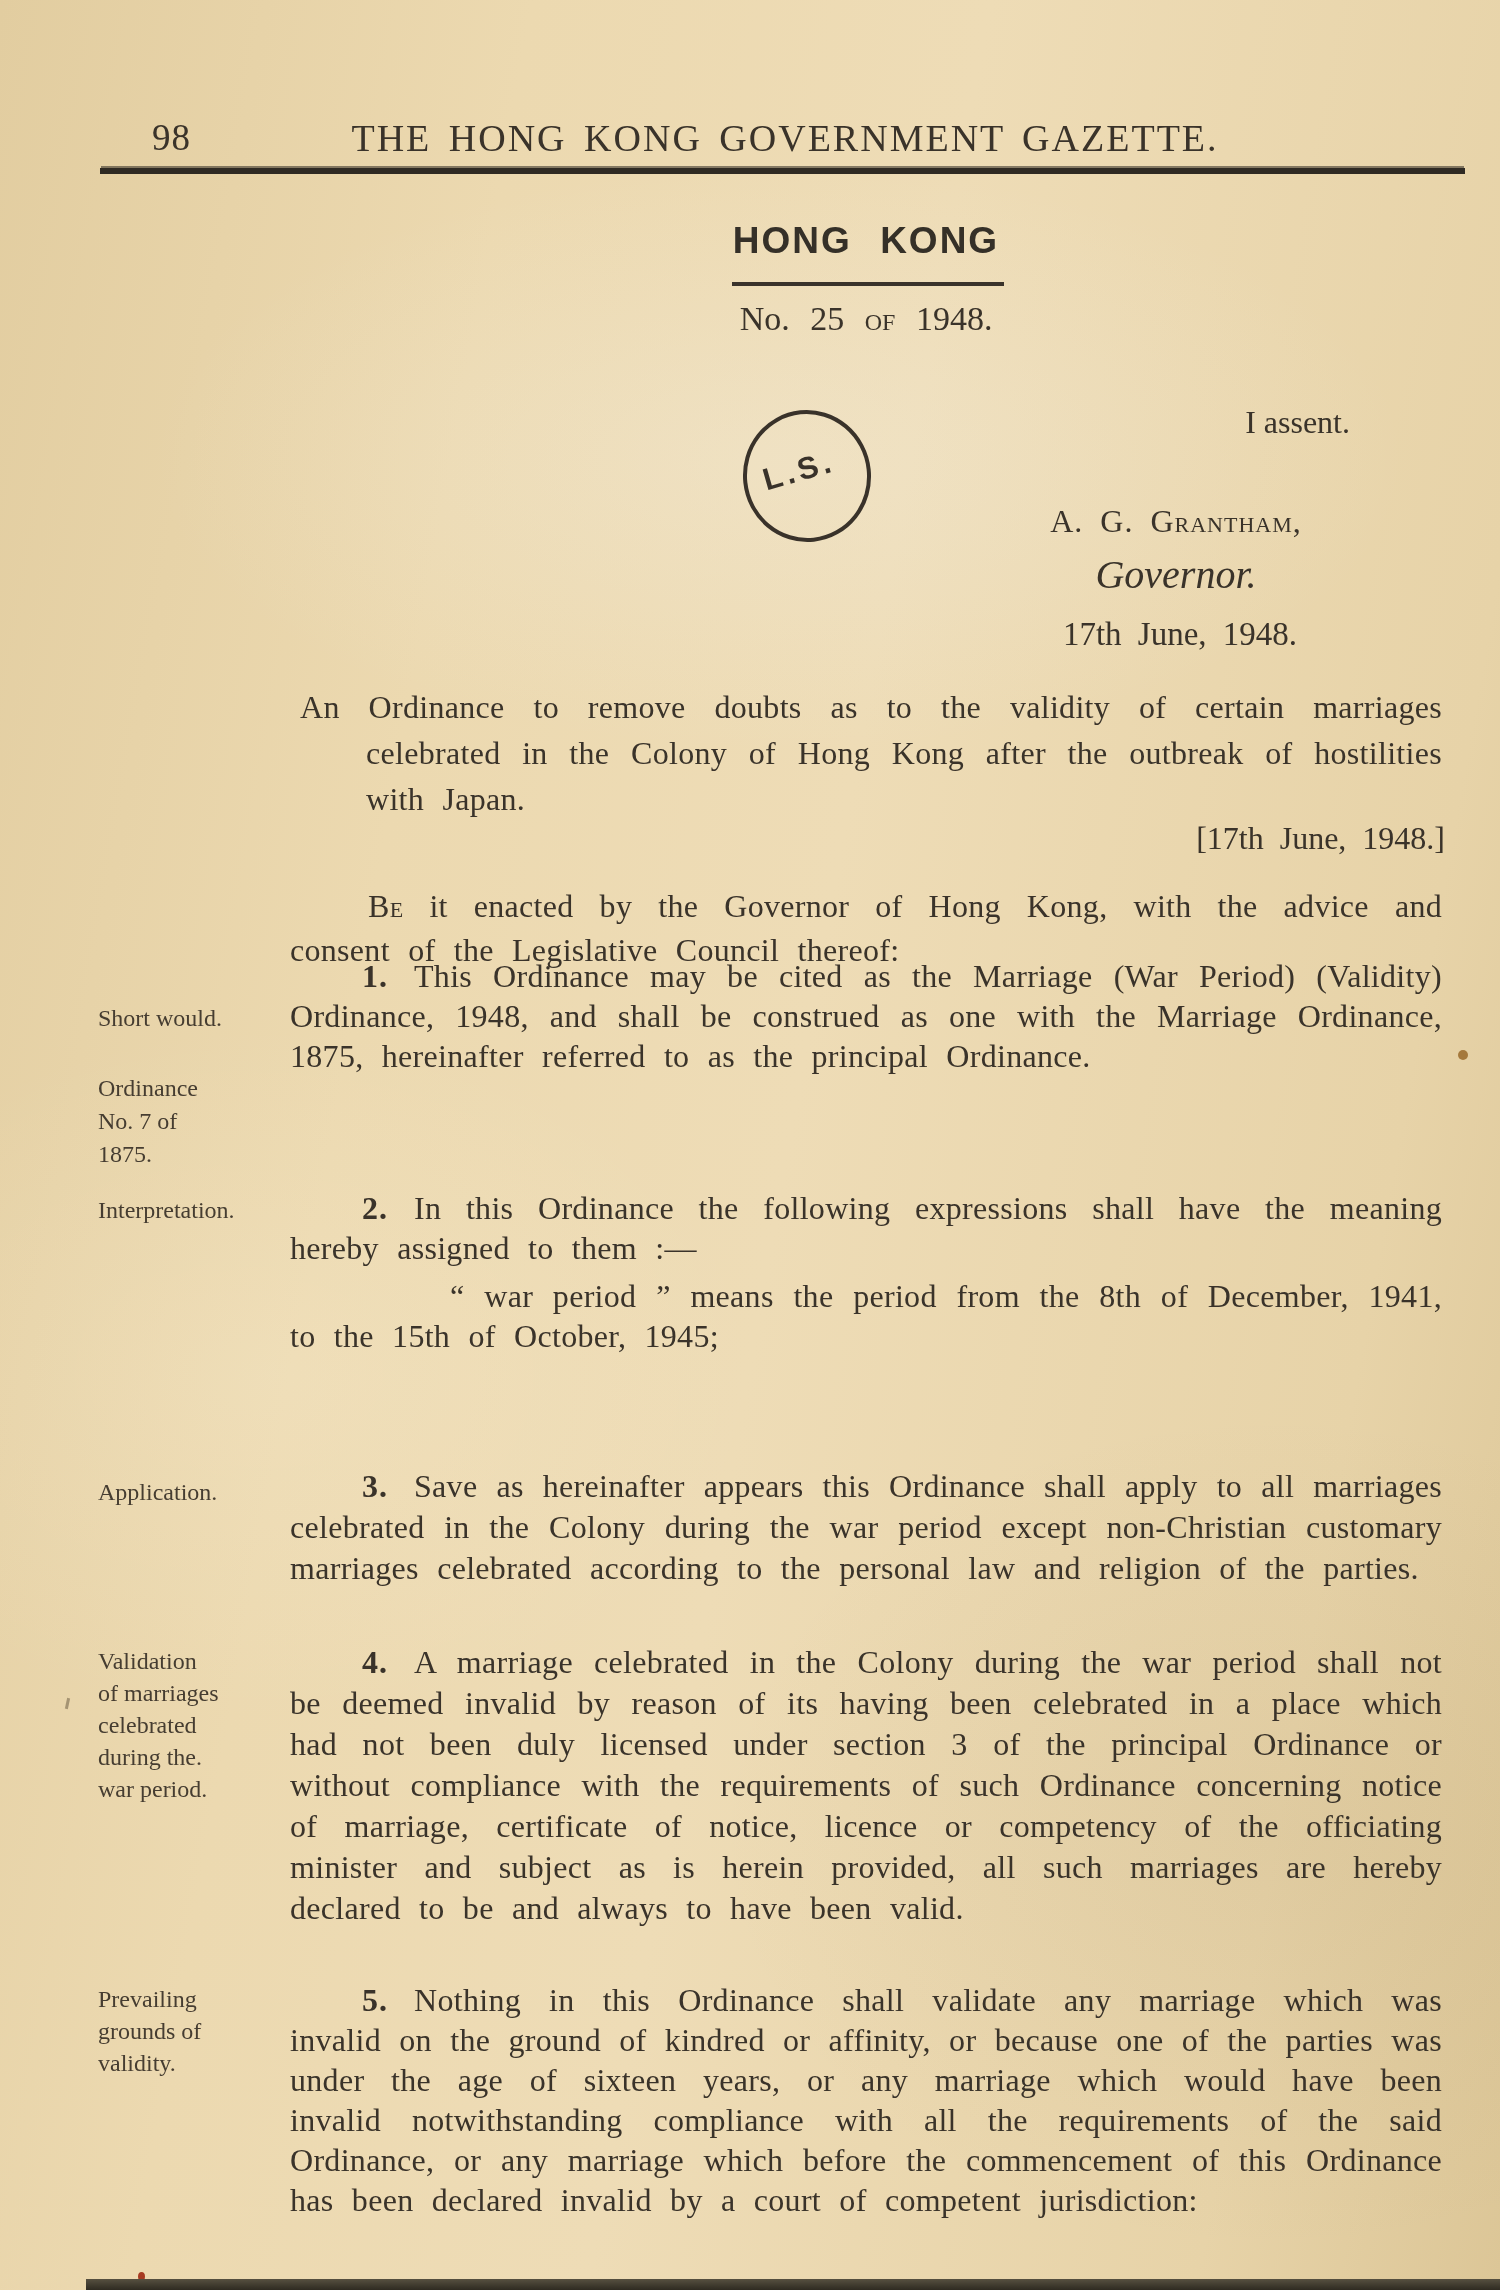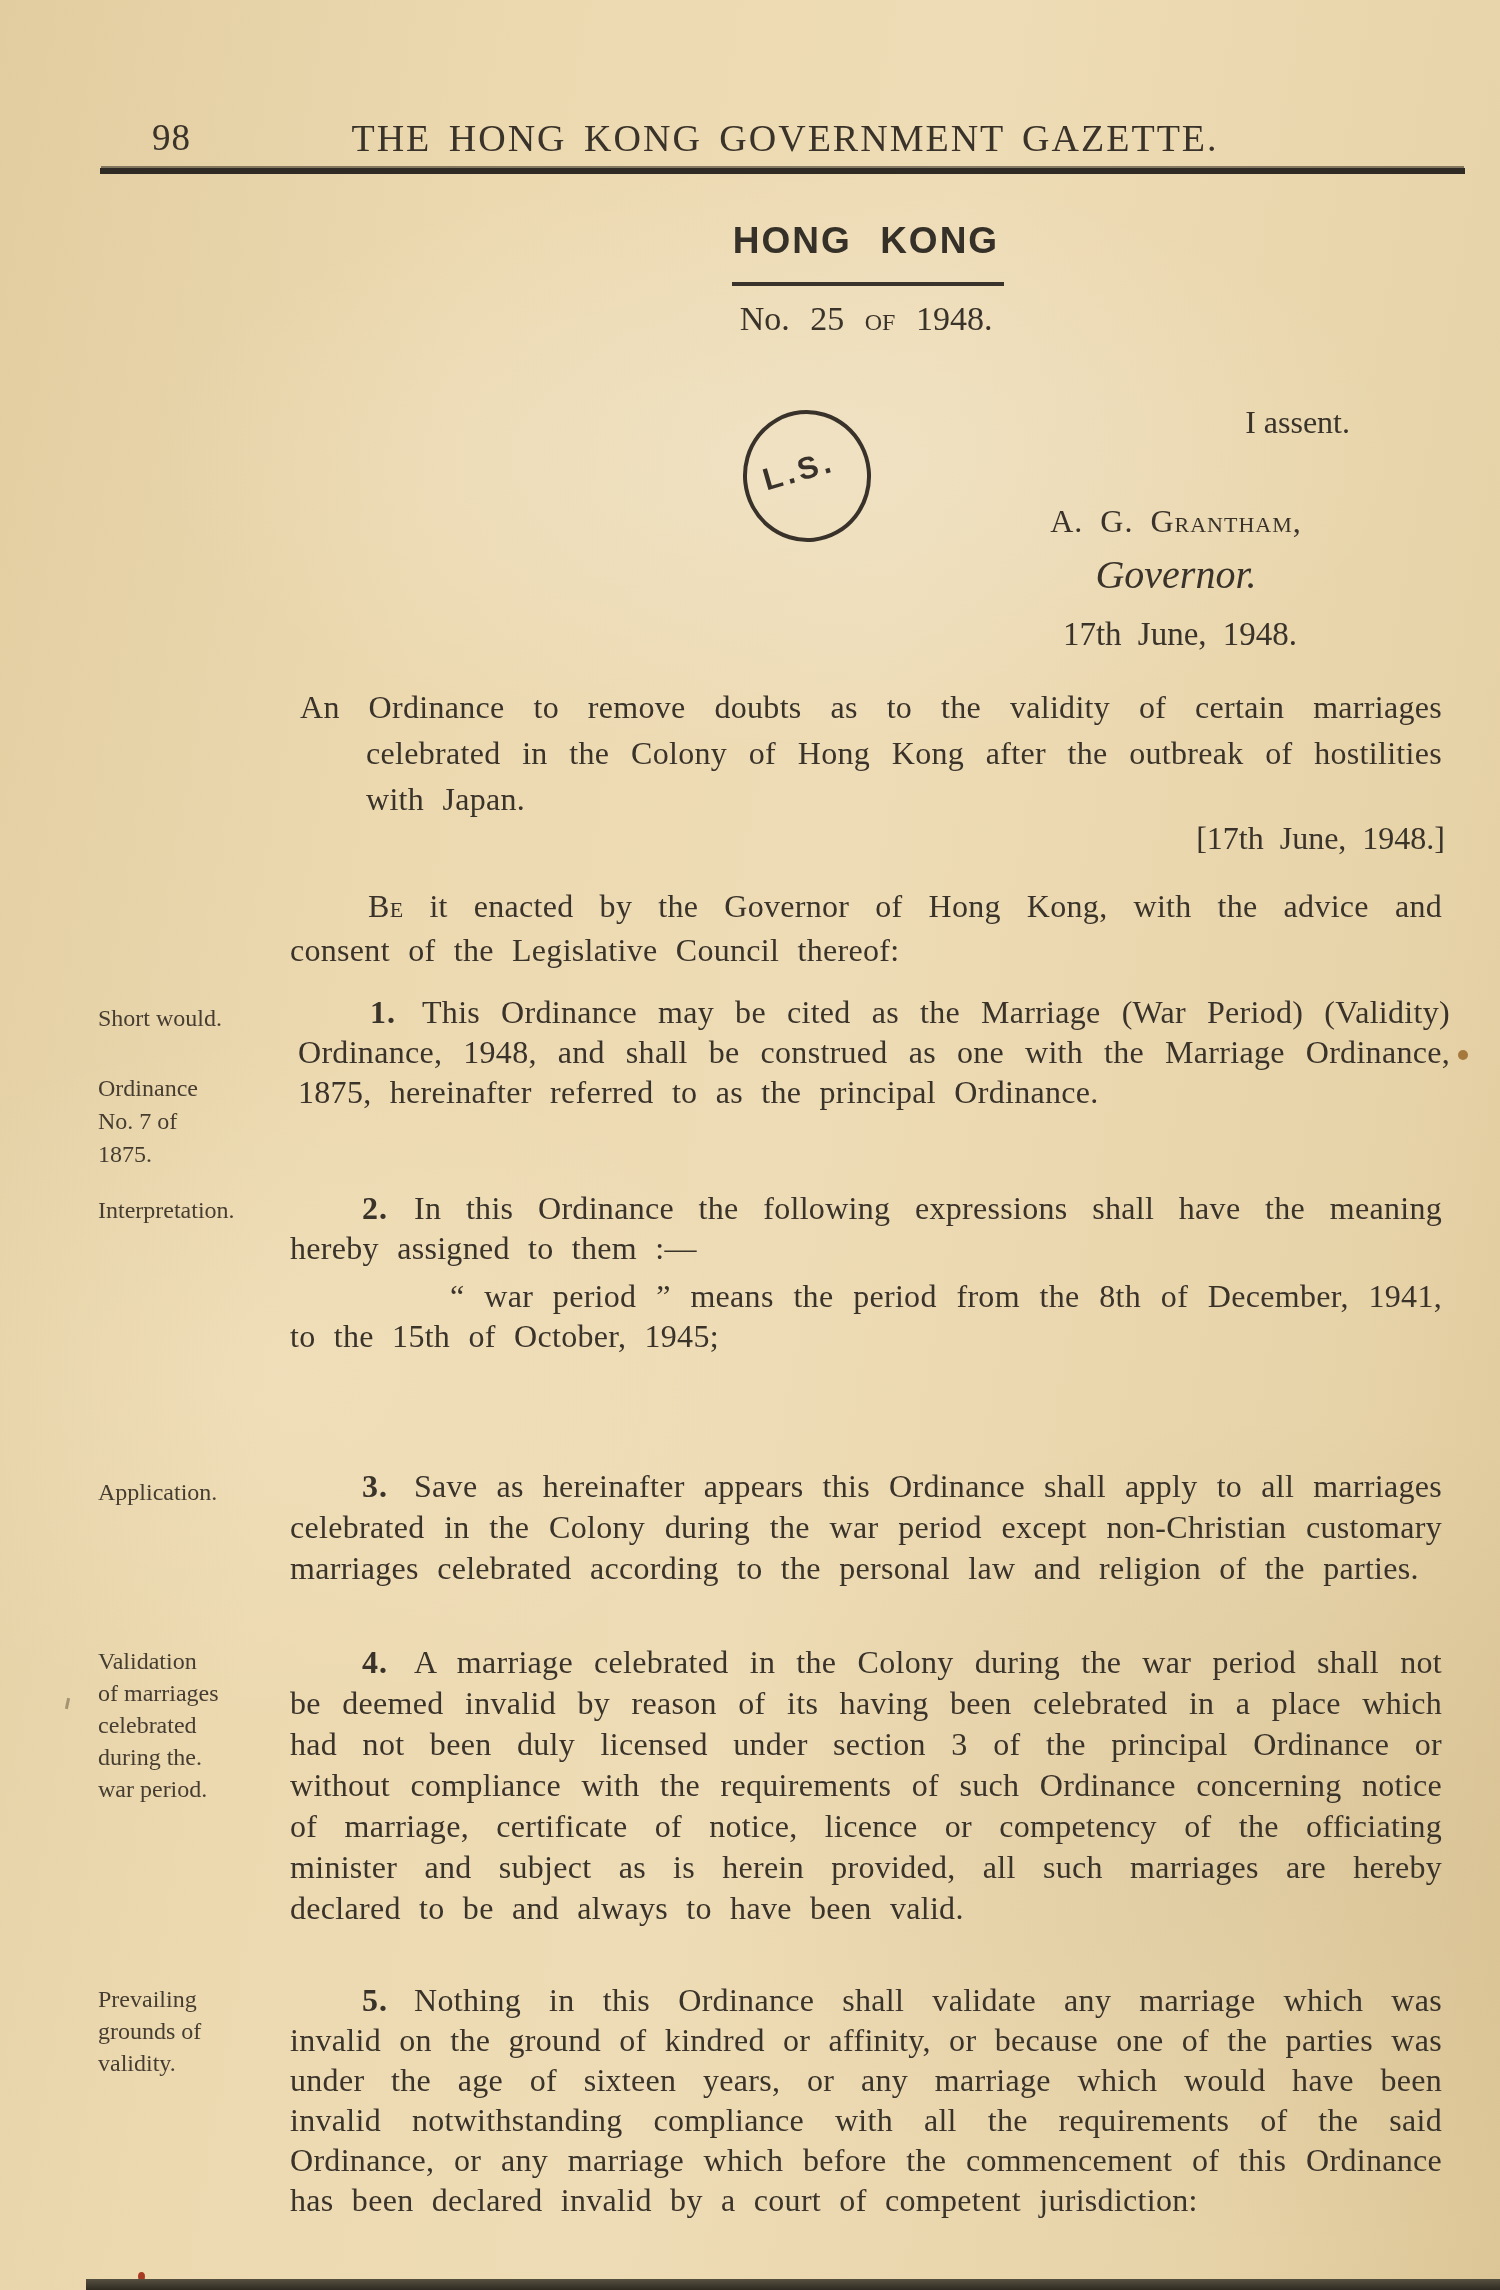--- a/index.html
+++ b/index.html
@@ -31,21 +31,21 @@
   .seal-label{position:absolute;top:38px;left:16px;font-family:"Liberation Sans",sans-serif;font-weight:700;font-size:31px;letter-spacing:4px;color:#39322a;transform:rotate(-10deg);}
   .signature{top:503px;left:990px;width:372px;text-align:center;font-size:32px;letter-spacing:1px;word-spacing:8px;}
   .gov{top:551px;left:990px;width:372px;text-align:center;font-size:40px;font-style:italic;}
   .adate{top:616px;left:990px;width:380px;text-align:center;font-size:33px;word-spacing:8px;}
   
   .body-par{font-size:32px;line-height:40px;text-align:justify;letter-spacing:.3px;word-spacing:10px;margin:0;}
   .longtitle{top:684px;left:300px;width:1142px;line-height:46px;padding-left:66px;text-indent:-66px;box-sizing:border-box;}
   .cdate{top:820px;left:290px;width:1155px;text-align:right;font-size:32px;word-spacing:8px;}
   .enacting{top:884px;left:290px;width:1152px;line-height:44px;text-indent:78px;}
   .section{left:290px;width:1152px;}
-  .s1{top:992px;margin-left:8px;}
+  .s1{top:956px;}
   .s2{top:1188px;}
   .d1{top:1276px;}
   .d2{top:1372px;}
   .s3{top:1466px;line-height:41px;}
   .s4{top:1642px;line-height:41px;}
   .s5{top:1980px;line-height:40px;}
   .section{text-indent:72px;}
   .defpar{text-indent:160px;}
   .secnum{font-weight:700;margin-right:26px;letter-spacing:1px;}
   

